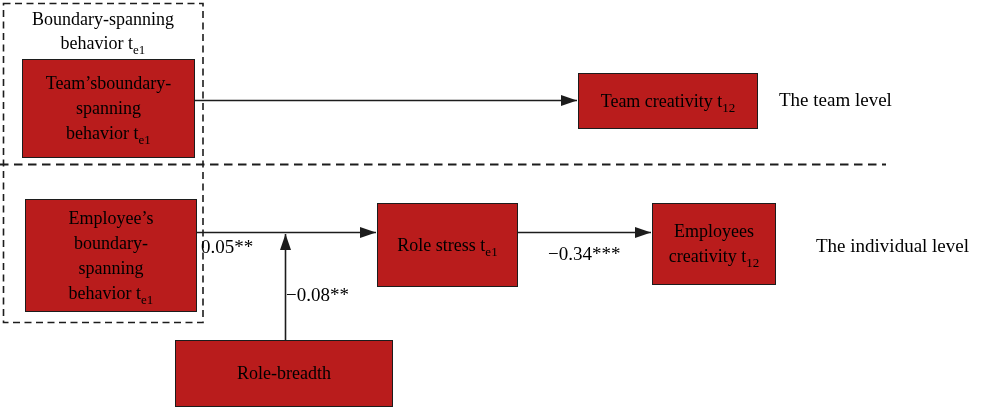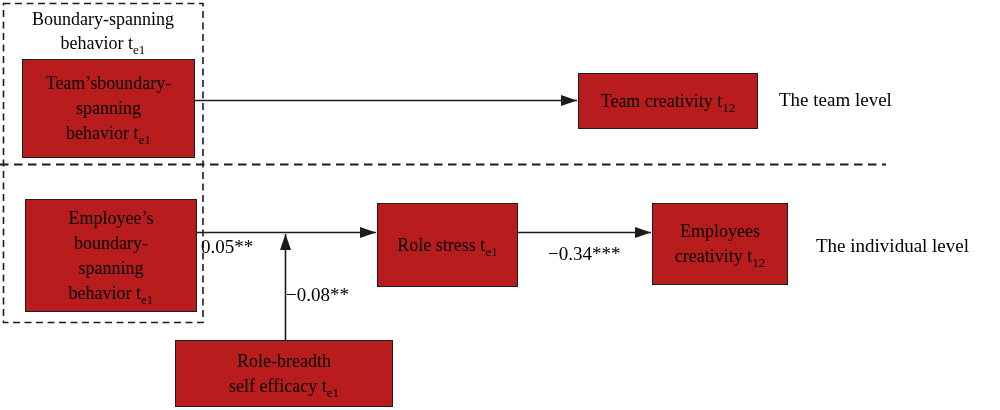--- a/index.html
+++ b/index.html
@@ -37,21 +37,21 @@
     position: absolute;
     font-size: 19px;
     white-space: nowrap;
   }
   .edge-label.centered { text-align: center; }
   sub.s { font-size: 13px; line-height: 0; }
   #n-team-bsb        { left: 22px;  top: 59px;  width: 173px; height: 99px;  }
   #n-team-creativity { left: 578px; top: 73px;  width: 180px; height: 56px;  }
   #n-employee-bsb    { left: 25px;  top: 199px; width: 172px; height: 113px; }
   #n-role-stress     { left: 377px; top: 203px; width: 141px; height: 84px;  }
-  #n-emp-creativity  { left: 652px; top: 203px; width: 136px; height: 82px;  }
+  #n-emp-creativity  { left: 652px; top: 203px; width: 124px; height: 82px;  }
   #n-role-breadth    { left: 175px; top: 340px; width: 218px; height: 67px;  }
   #lbl-018  { left: 343px; top: 67px;  width: 100px; }
   #lbl-005  { left: 201px; top: 236px; }
   #lbl-008  { left: 286px; top: 284px; }
   #lbl-034  { left: 548px; top: 243px; }
   #lbl-team-level       { left: 779px; top: 89px;  }
   #lbl-individual-level { left: 816px; top: 235px; }
 </style>
 </head>
 <body>
@@ -104,21 +104,20 @@
     <div><span>Role stress t</span><sub class="s">e1</sub></div>
   </div>
 
   <div class="node" id="n-emp-creativity">
     <div><span>Employees</span></div>
     <div><span>creativity t</span><sub class="s">12</sub></div>
   </div>
 
   <div class="node" id="n-role-breadth">
     <div><span>Role-breadth</span></div>
-    <div><span>self efficacy t</span><sub class="s">e1</sub></div>
   </div>
 
   <div class="edge-label" id="lbl-005">0.05**</div>
   <div class="edge-label" id="lbl-008">−0.08**</div>
   <div class="edge-label" id="lbl-034">−0.34***</div>
 
   <div class="level-label" id="lbl-team-level">The team level</div>
   <div class="level-label" id="lbl-individual-level">The individual level</div>
 
 </div>

